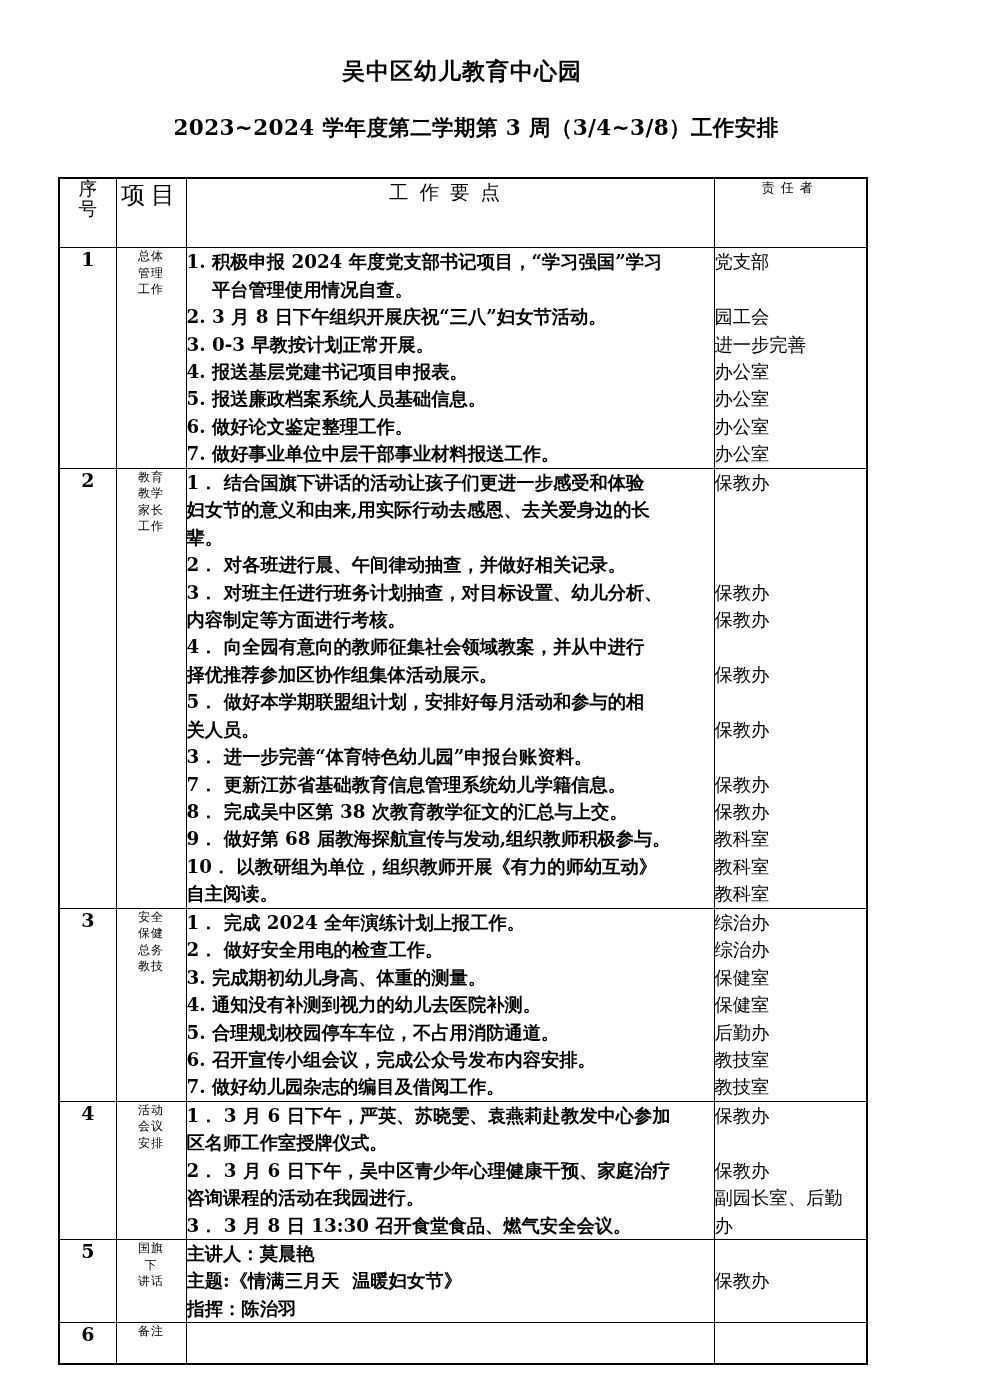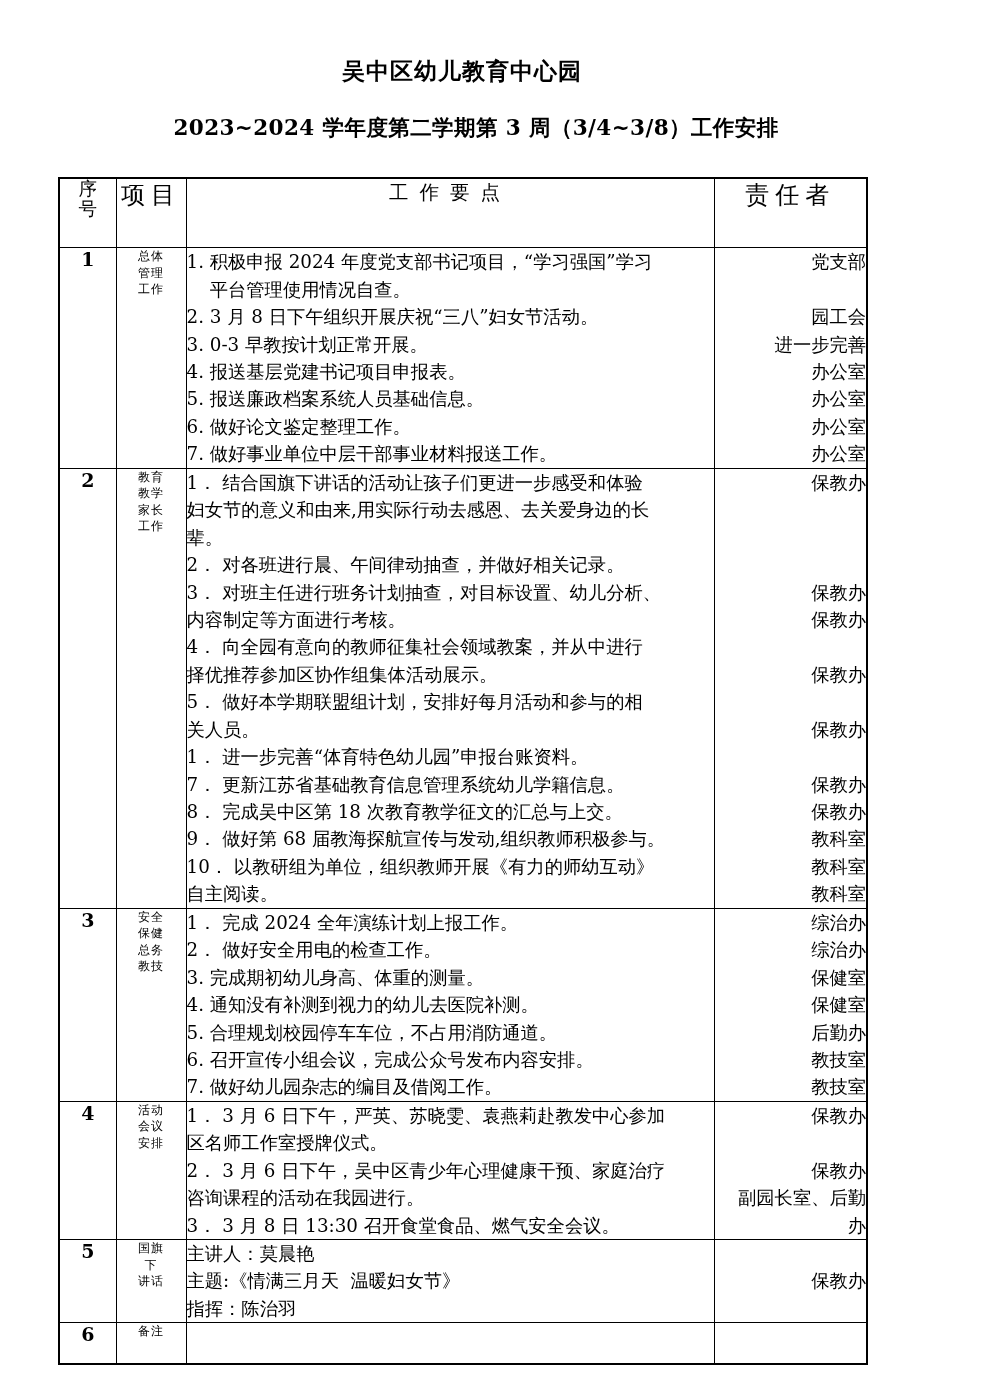--- a/index.html
+++ b/index.html
@@ -67,21 +67,21 @@
     height: 68px;
     font-size: 19px;
   }
   .hdr-seq {
     line-height: 1.05;
     font-size: 18.5px;
   }
   .hdr-seq span { display: block; }
   .hdr-proj { letter-spacing: 6px; padding-left: 6px; font-size: 24px;}
   .hdr-main { letter-spacing: 11px; padding-left: 11px; font-size: 19.5px; margin-left: 40px; }
-  .hdr-resp { letter-spacing: 6px; padding-left: 6px; font-size: 24px; }
+  .hdr-resp { letter-spacing: 6px; padding-left: 6px; font-size: 13px; }
 
   td.seq {
     text-align: center;
     vertical-align: middle;
     font-weight: bold;
     font-size: 19px;
   }
   td.proj {
     text-align: center;
     vertical-align: middle;
@@ -90,33 +90,34 @@
     letter-spacing: 1px;
   }
   td.proj .pl { display: block; white-space: nowrap; }
 
   td.main {
     padding: 5px 7px 6px 8px;
     font-size: 18.3px;
     line-height: 1.5;
   }
   td.resp {
-    text-align: right;
+    text-align: left;
     font-size: 18.3px;
     line-height: 1.5;
     padding: 5px 2px 6px 2px;
   }
   td.resp.vmid {
     vertical-align: middle;
     padding-top: 0;
   }
 
   .item {
     text-indent: 0;
     white-space: pre-wrap;
+    font-weight: bold;
   }
   .rline { white-space: pre-wrap; }
   .rspacer { visibility: hidden; }
 
   td.empty-main { height: 40px; }
 </style>
 </head>
 <body>
 
 <div class="page">
@@ -186,23 +187,23 @@
               <div class="item">1． 结合国旗下讲话的活动让孩子们更进一步感受和体验
 妇女节的意义和由来,用实际行动去感恩、去关爱身边的长
 辈。</div>
               <div class="item">2． 对各班进行晨、午间律动抽查，并做好相关记录。</div>
               <div class="item">3． 对班主任进行班务计划抽查，对目标设置、幼儿分析、
 内容制定等方面进行考核。</div>
               <div class="item">4． 向全园有意向的教师征集社会领域教案，并从中进行
 择优推荐参加区协作组集体活动展示。</div>
               <div class="item">5． 做好本学期联盟组计划，安排好每月活动和参与的相
 关人员。</div>
-              <div class="item">1． 进一步完善“体育特色幼儿园”申报台账资料。</div>
+              <div class="item">3． 进一步完善“体育特色幼儿园”申报台账资料。</div>
               <div class="item">7． 更新江苏省基础教育信息管理系统幼儿学籍信息。</div>
-              <div class="item">8． 完成吴中区第 18 次教育教学征文的汇总与上交。</div>
+              <div class="item">8． 完成吴中区第 38 次教育教学征文的汇总与上交。</div>
               <div class="item">9． 做好第 68 届教海探航宣传与发动,组织教师积极参与。</div>
               <div class="item">10． 以教研组为单位，组织教师开展《有力的师幼互动》
 自主阅读。</div>
             </td>
             <td class="resp">
               <div class="rline">保教办</div>
               <div class="rline rspacer">&nbsp;</div>
               <div class="rline rspacer">&nbsp;</div>
               <div class="rline rspacer">&nbsp;</div>
               <div class="rline">保教办</div>

